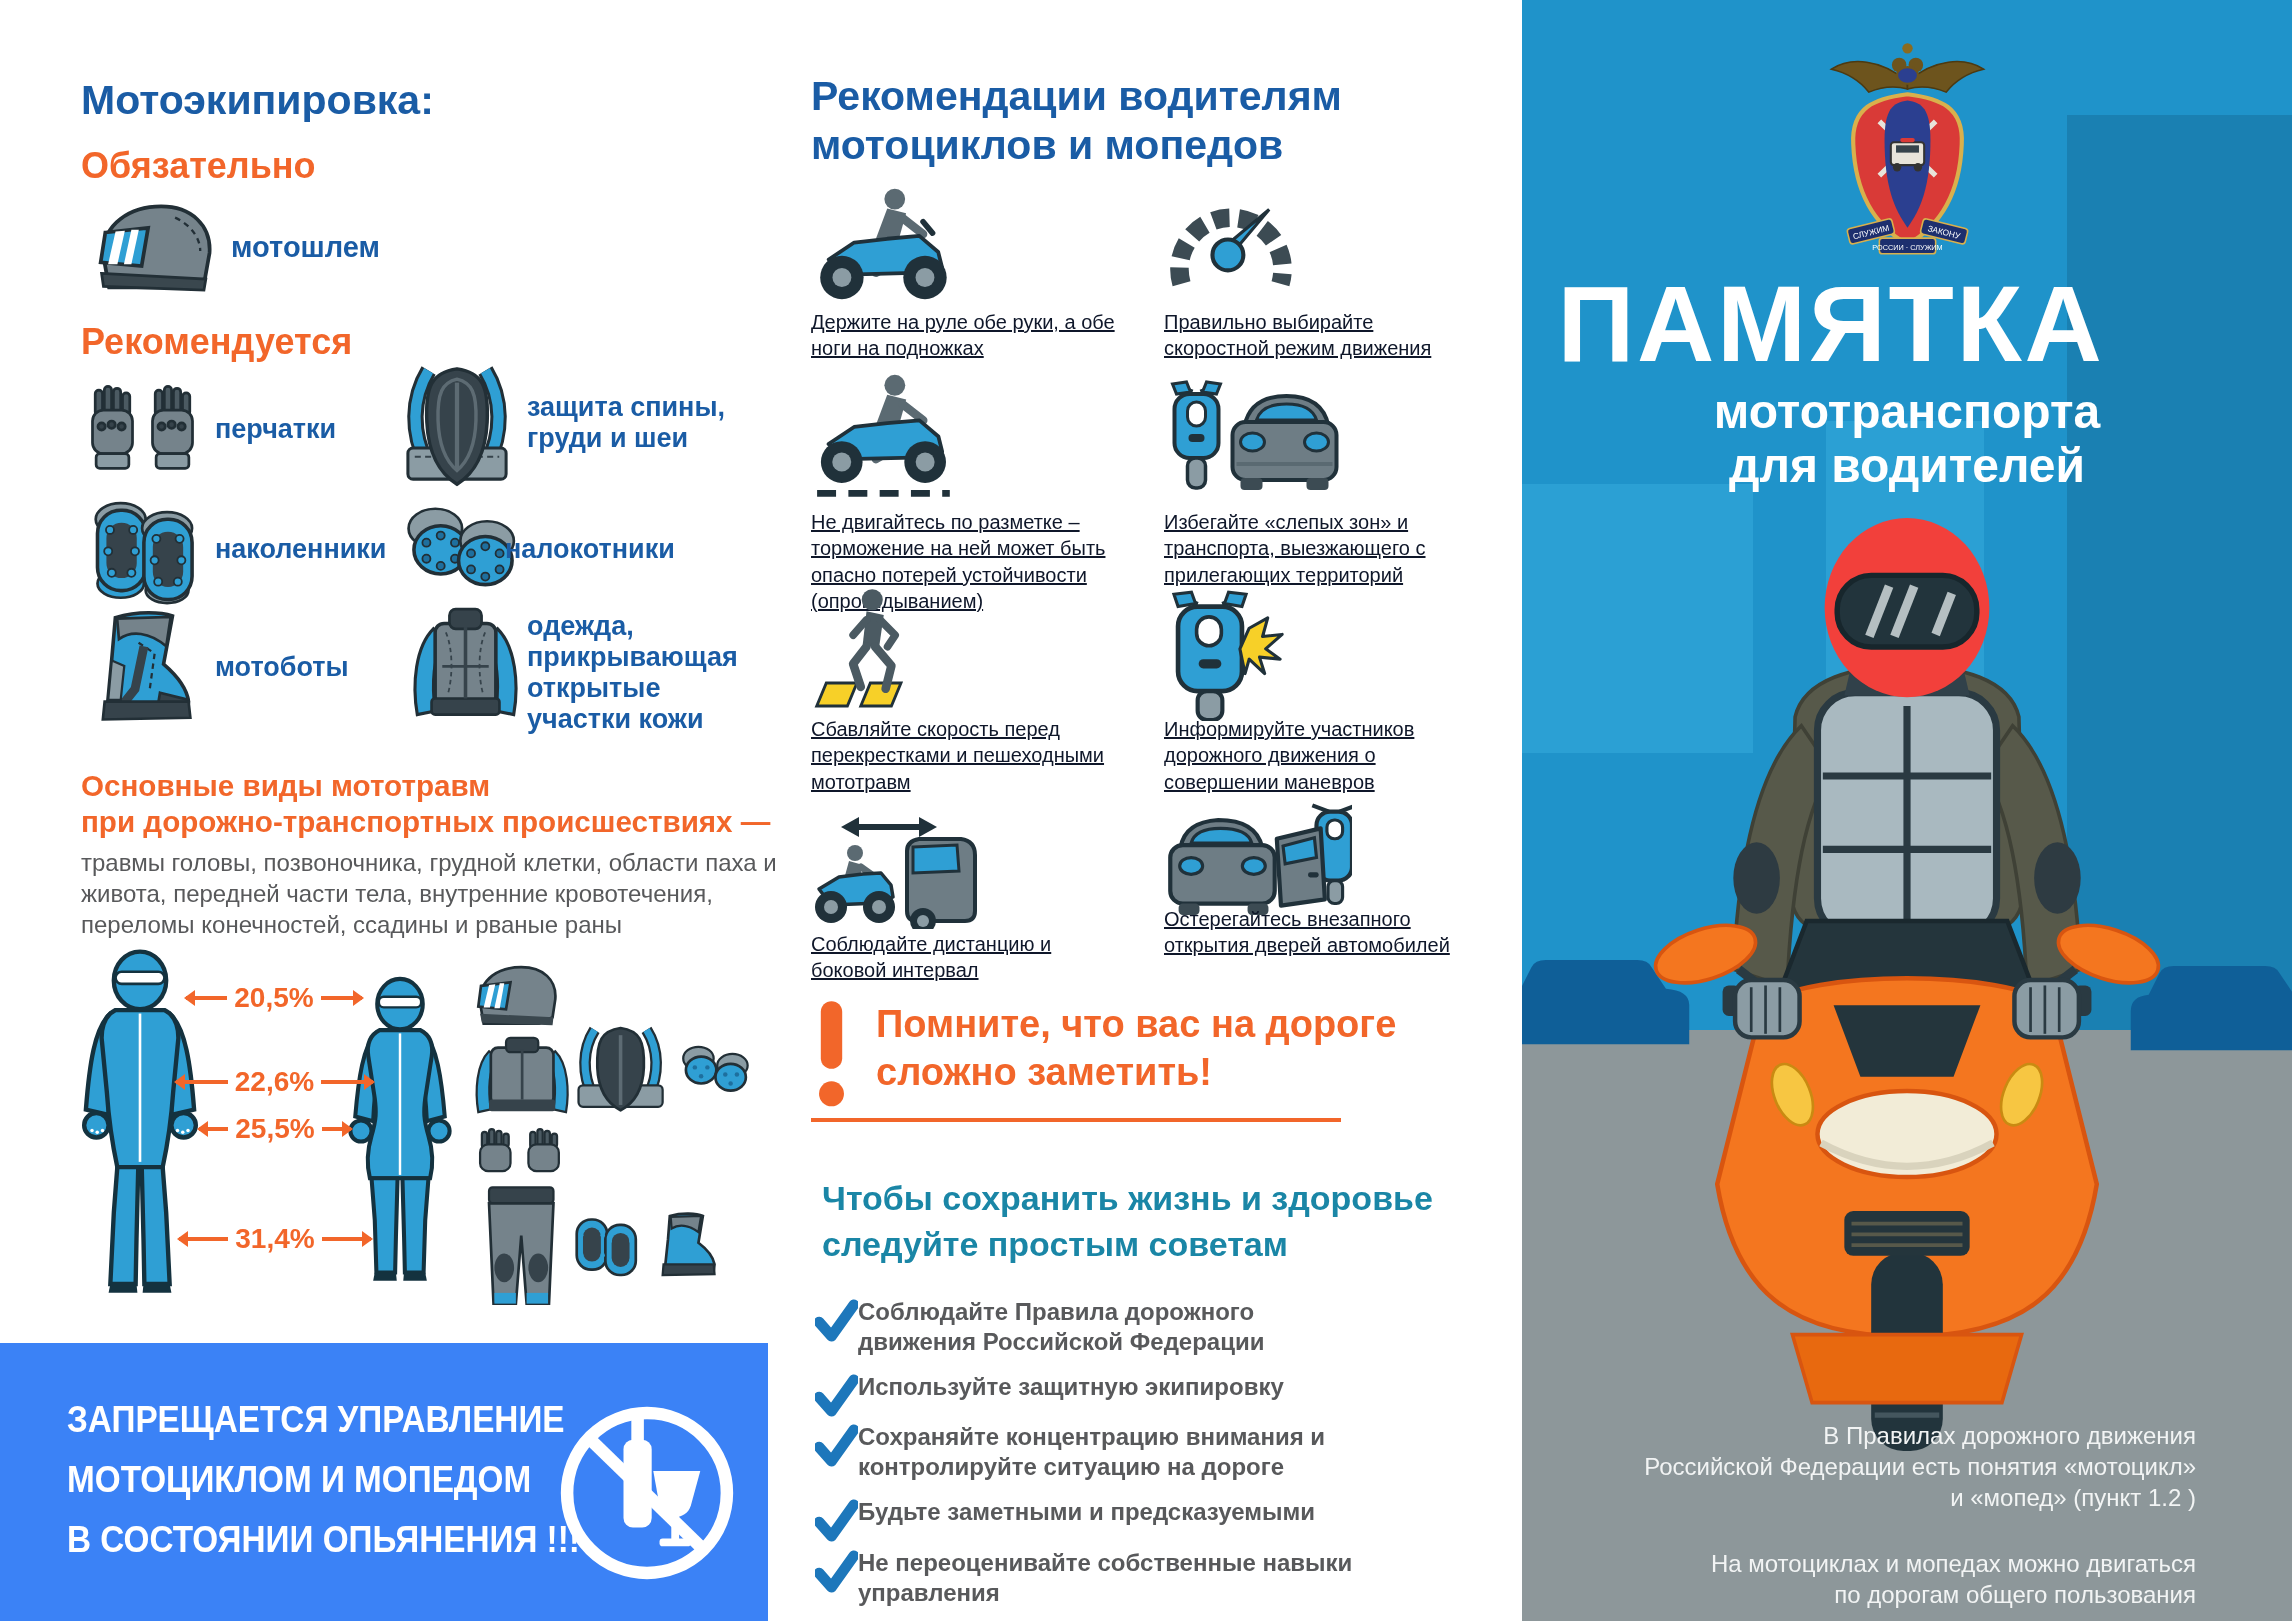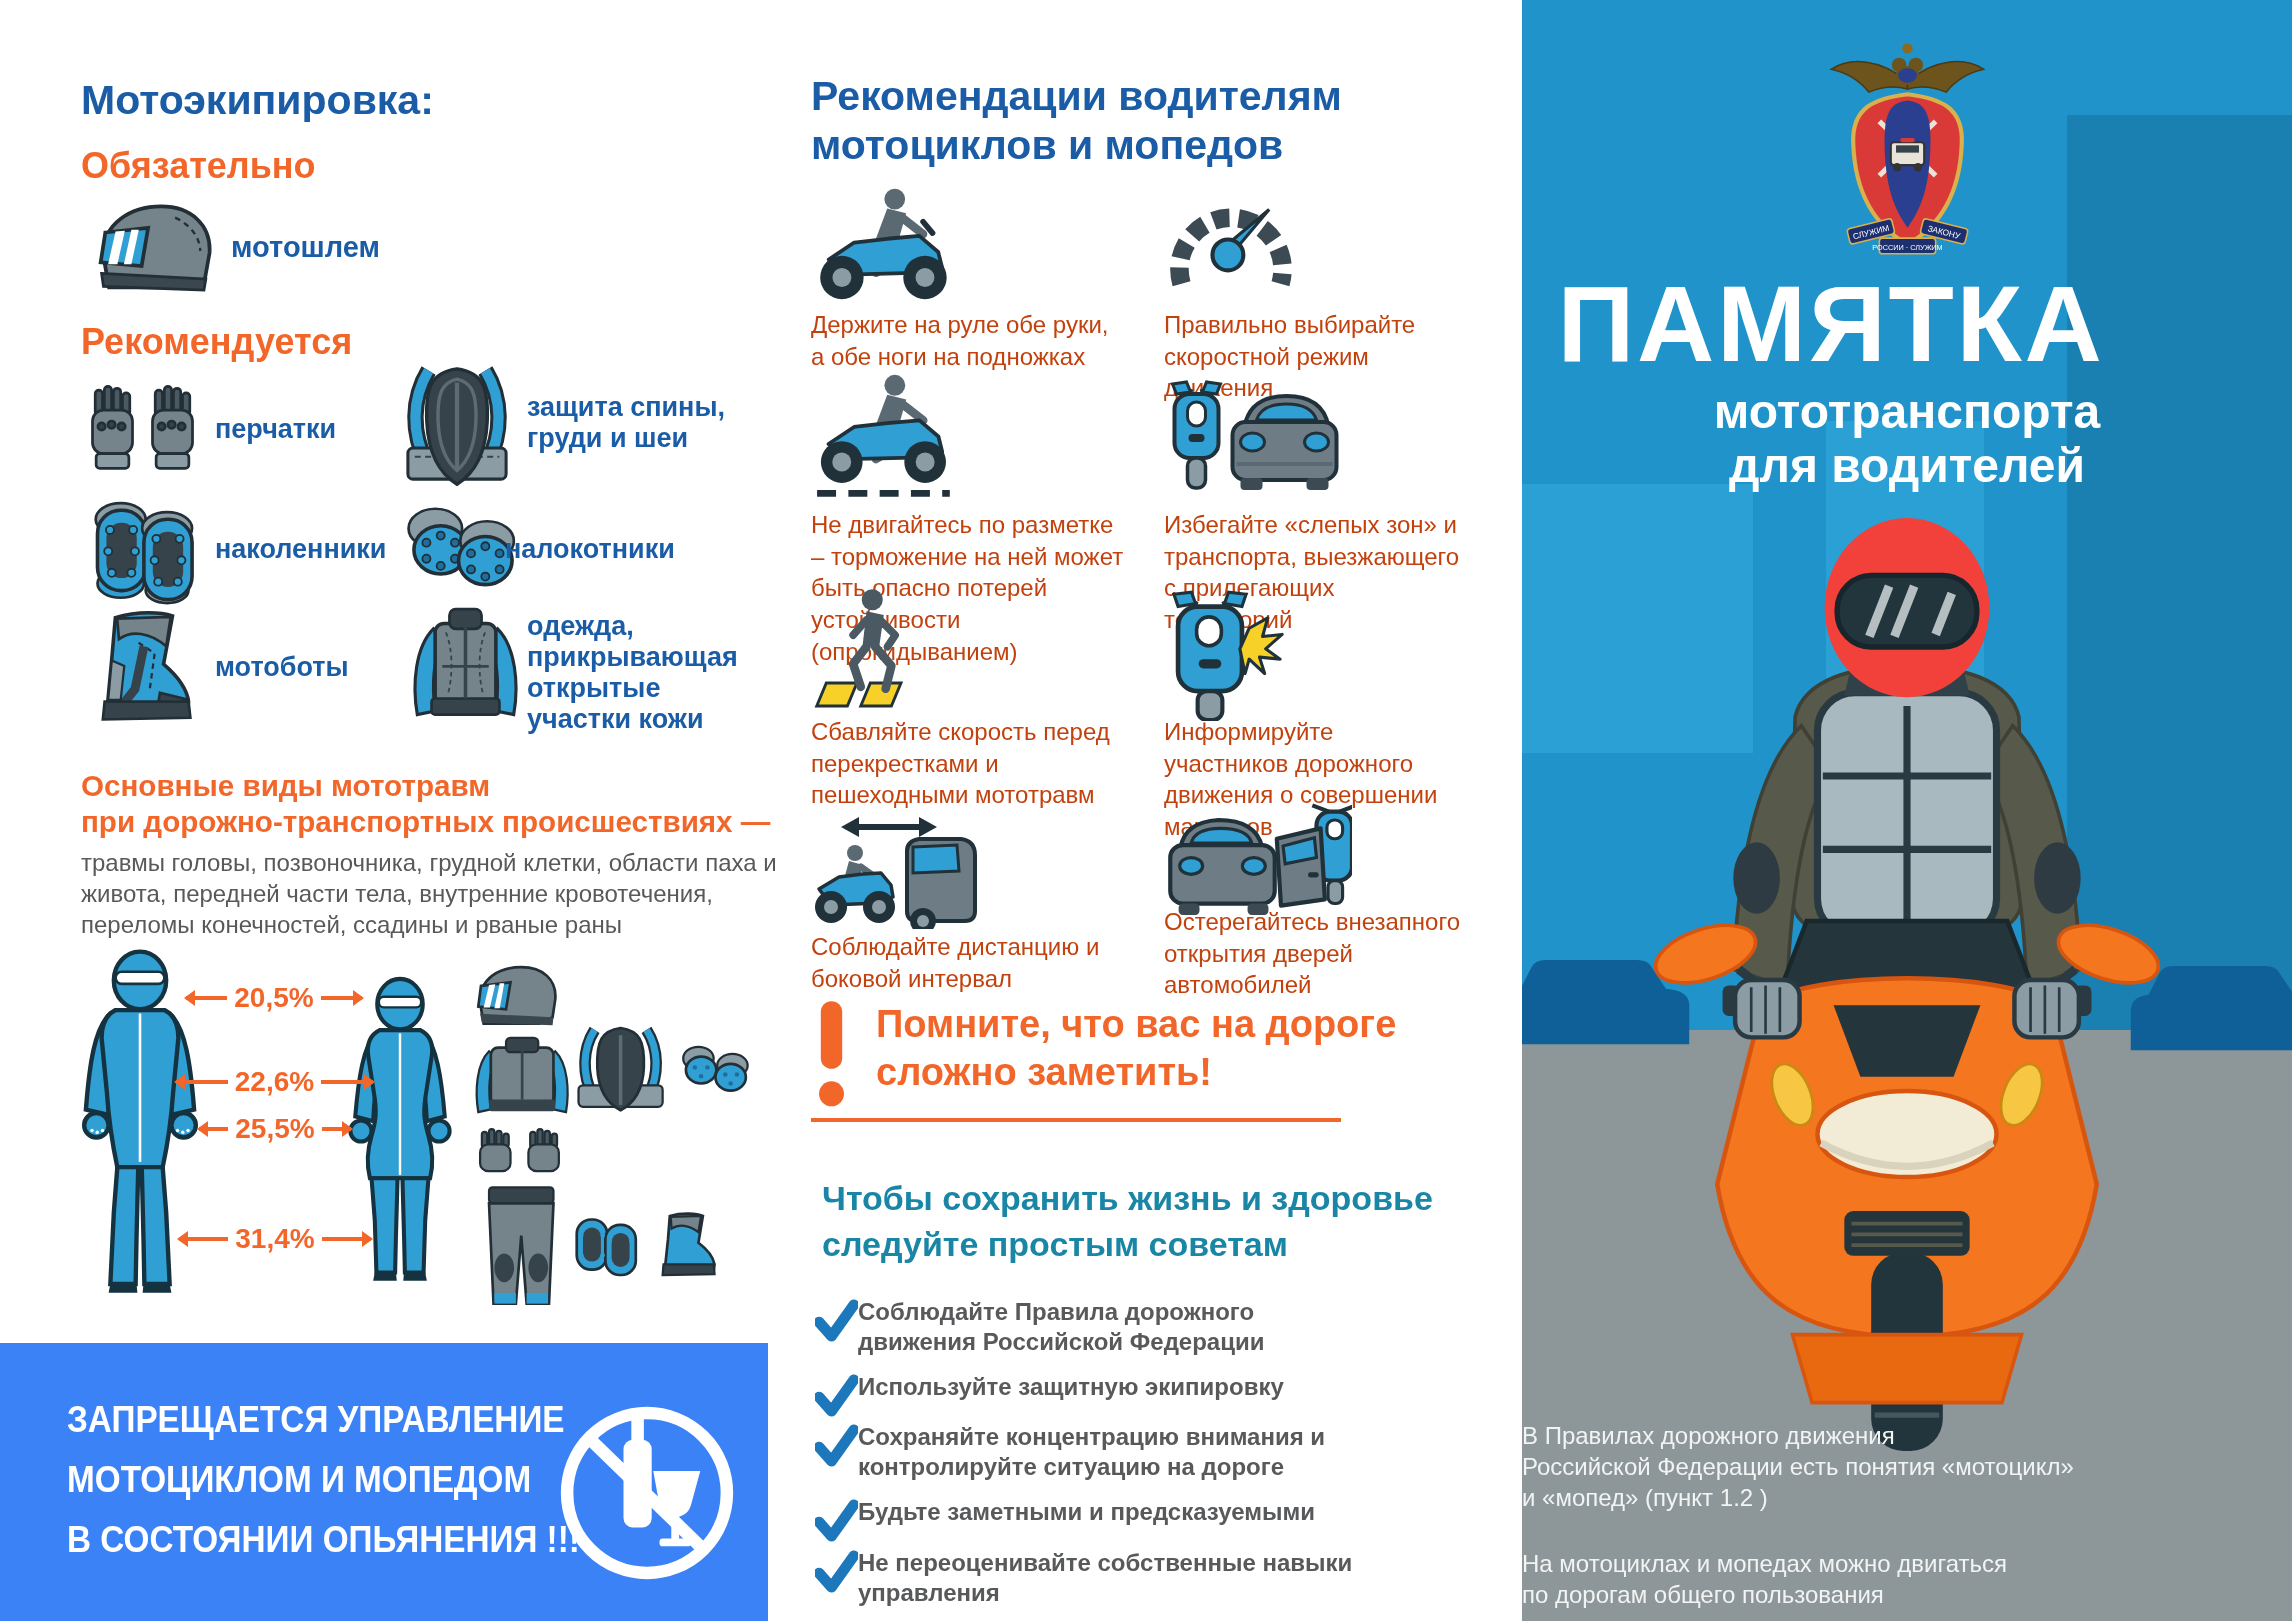--- a/index.html
+++ b/index.html
@@ -5,35 +5,35 @@
   html,body{margin:0;padding:0;background:#e9e9e9;}
   #canvas{position:relative;width:2293px;height:1621px;background:#ffffff;overflow:hidden;
           font-family:"Liberation Sans",sans-serif;}
   .abs{position:absolute;}
   
   .h-blue{color:#1a5ca5;font-weight:bold;}
   .h-orange{color:#f2662a;font-weight:bold;}
   .h-teal{color:#1a86a6;font-weight:bold;}
   .lbl-blue{color:#1a5ca5;font-weight:bold;font-size:27px;line-height:1.15;}
   .body-gray{color:#58595b;font-size:24px;line-height:1.3;font-weight:normal;}
-  .tip-text{color:#c2410c;font-size:24px;line-height:1.32;}
+  .tip-text{color:#0f172a;font-size:20px;line-height:1.32;text-decoration:underline;}
   .pct{color:#f2662a;font-weight:bold;font-size:28px;white-space:nowrap;}
   .pct-row{display:flex;align-items:center;gap:7.2px;}
   .arr{height:3.6px;background:#f2662a;flex:1;position:relative;}
   .arr.l::before{content:"";position:absolute;left:-1.8px;top:-6.3px;border:8px solid transparent;border-right:11.6px solid #f2662a;border-left:0;}
   .arr.r::after{content:"";position:absolute;right:-1.8px;top:-6.3px;border:8px solid transparent;border-left:11.6px solid #f2662a;border-right:0;}
   .check-row{position:absolute;display:flex;align-items:flex-start;}
   .check-row svg{flex:0 0 auto;margin-top:1.8px;}
   .adv-text{color:#58595b;font-size:24px;line-height:1.24;font-weight:bold;width:519px;}
   .ban-box{left:0;top:1343px;width:768px;height:278px;background:#3b82f6;}
   .ban-text{color:#ffffff;font-weight:bold;font-size:37px;line-height:1.62;
             transform:scaleX(.9);transform-origin:left top;white-space:nowrap;}
   .panel-title{color:#ffffff;font-weight:bold;font-size:107px;letter-spacing:2.7px;text-align:center;width:618px;}
   .panel-sub{color:#ffffff;font-weight:bold;font-size:48px;line-height:1.12;text-align:center;width:770px;}
-  .panel-note{color:#f2f4f4;font-size:24px;line-height:1.3;text-align:left;width:674px;}
+  .panel-note{color:#f2f4f4;font-size:24px;line-height:1.3;text-align:right;width:674px;}
   .panel-note span{display:block;}
   .ban-text span{display:block;}
   .divider{height:3.6px;background:#f2662a;}
   
   .rpanel{left:1522px;top:0;width:770px;height:1621px;background:#1f93ca;overflow:hidden;}
   .bld{position:absolute;}
 </style>
 </head>
 <body>
 

